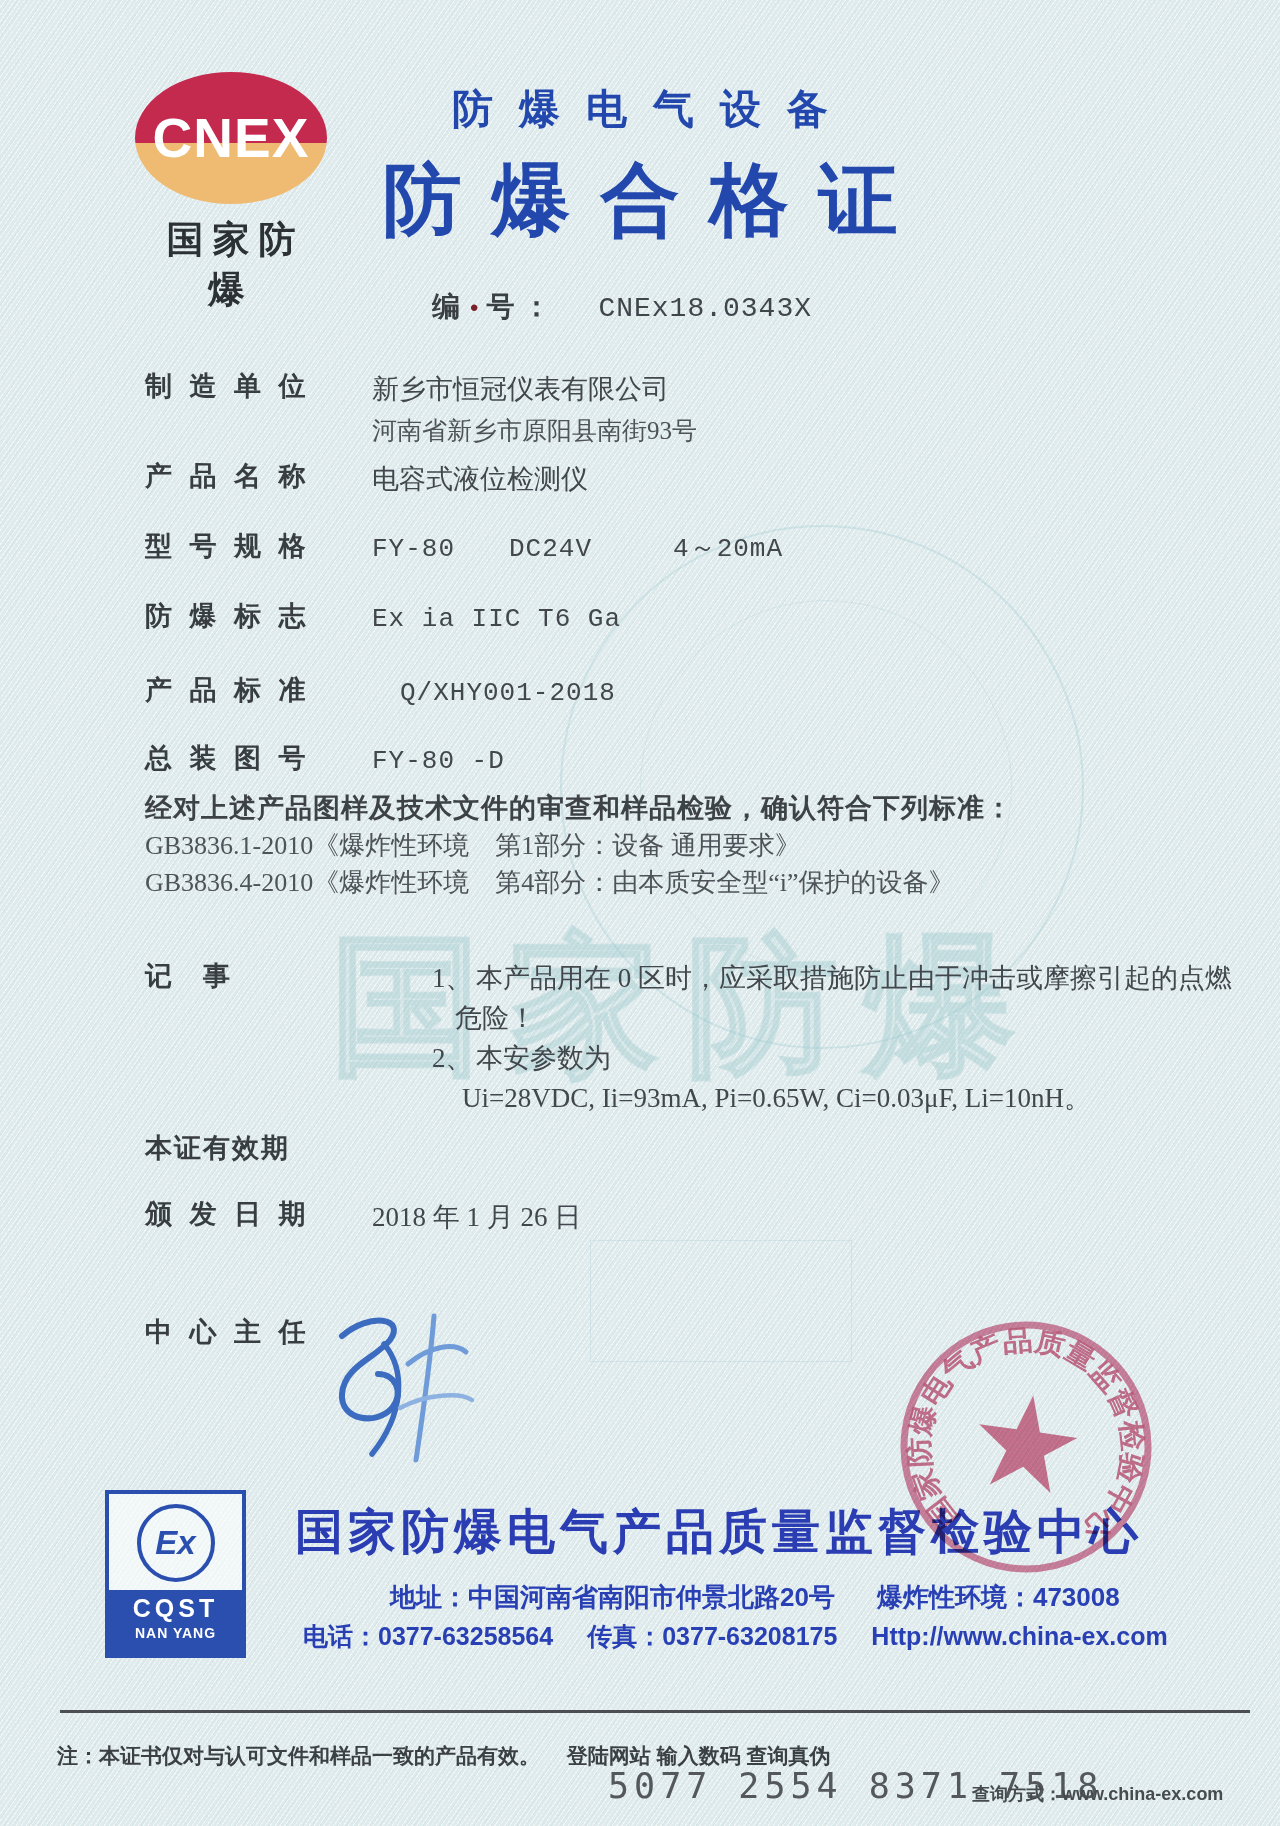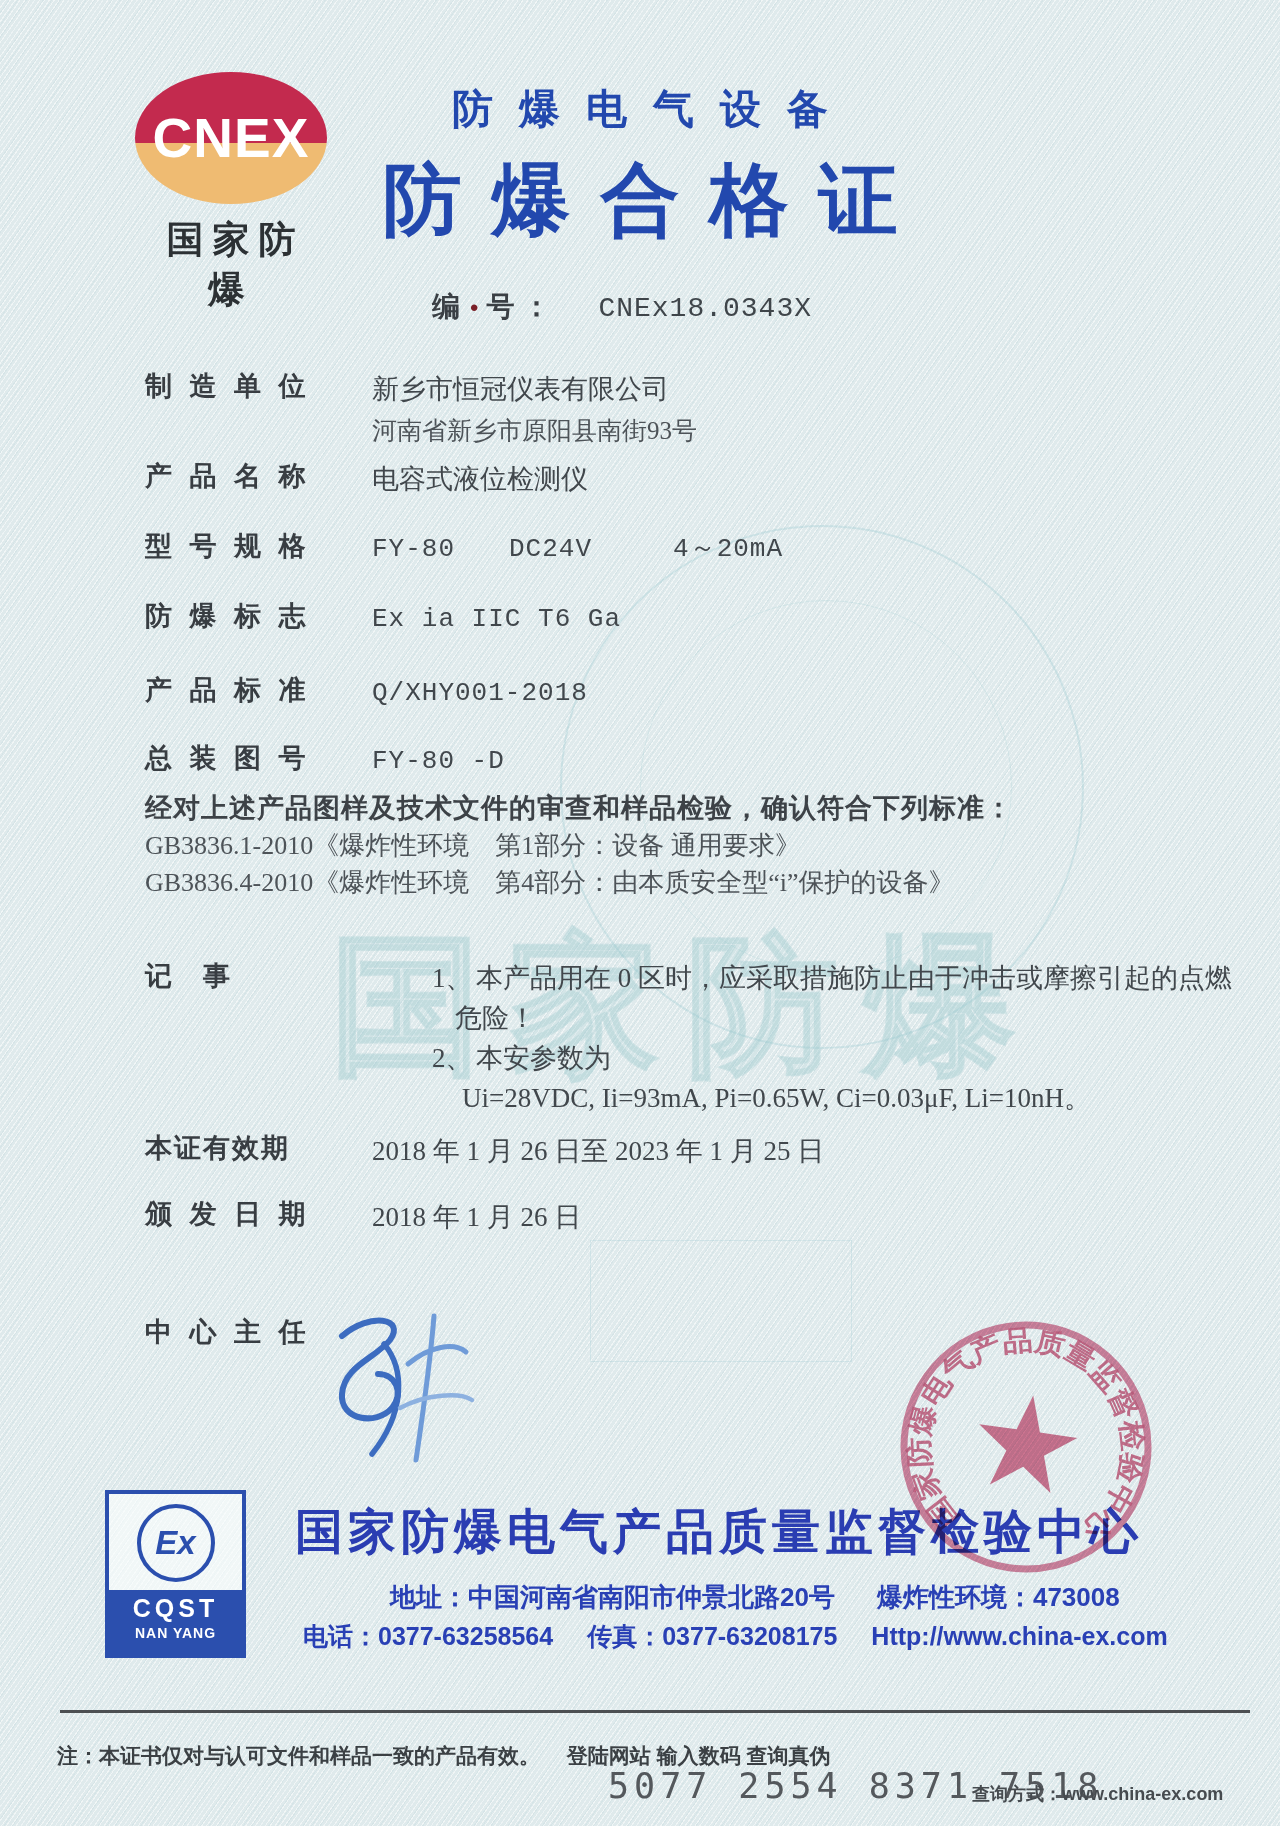--- a/index.html
+++ b/index.html
@@ -72,21 +72,21 @@
   .val{
     font-size:27px;color:#41474c;line-height:42px;
     font-family:"Liberation Serif", serif;white-space:nowrap;
   }
   .val .sub{font-size:25px;color:#4d5358;}
   .val.mono{font-family:"Liberation Mono","DejaVu Sans Mono",monospace;font-size:26px;letter-spacing:1px;}
   .r-manufacturer{top:368px;}
   .r-product{top:458px;}
   .r-model{top:528px;}
   .r-exmark{top:598px;}
-  .r-standard{top:672px;}
+  .r-standard{top:672px;gap:28px;}
   .r-assembly{top:740px;}
   .r-validity{top:1130px;}
   .r-issue{top:1196px;}
   .r-director{top:1314px;}
   
   .std-intro{
     position:absolute;left:145px;top:790px;z-index:1;
     font-size:27px;font-weight:600;color:#3d4247;letter-spacing:1px;white-space:nowrap;
   }
   .std-list{position:absolute;left:145px;top:827px;z-index:1;
@@ -212,21 +212,20 @@
   <div class="notes-label">记　事</div>
   <div class="notes">
     <div><span class="no">1、</span><span>本产品用在 0 区时，应采取措施防止由于冲击或摩擦引起的点燃</span></div>
     <div class="cont">危险！</div>
     <div><span class="no">2、</span><span>本安参数为</span></div>
     <div class="detail">Ui=28VDC, Ii=93mA, Pi=0.65W, Ci=0.03μF, Li=10nH。</div>
   </div>
 
   <div class="row r-validity">
     <span class="lab">本证有效期</span>
-    <span class="val">2018 年 1 月 26 日至 2023 年 1 月 25 日</span>
   </div>
   <div class="row r-issue">
     <span class="lab">颁 发 日 期</span>
     <span class="val">2018 年 1 月 26 日</span>
   </div>
 
   <div class="row r-director">
     <span class="lab">中 心 主 任</span>
   </div>
   <svg class="signature" width="180" height="160" viewBox="0 0 180 160">

